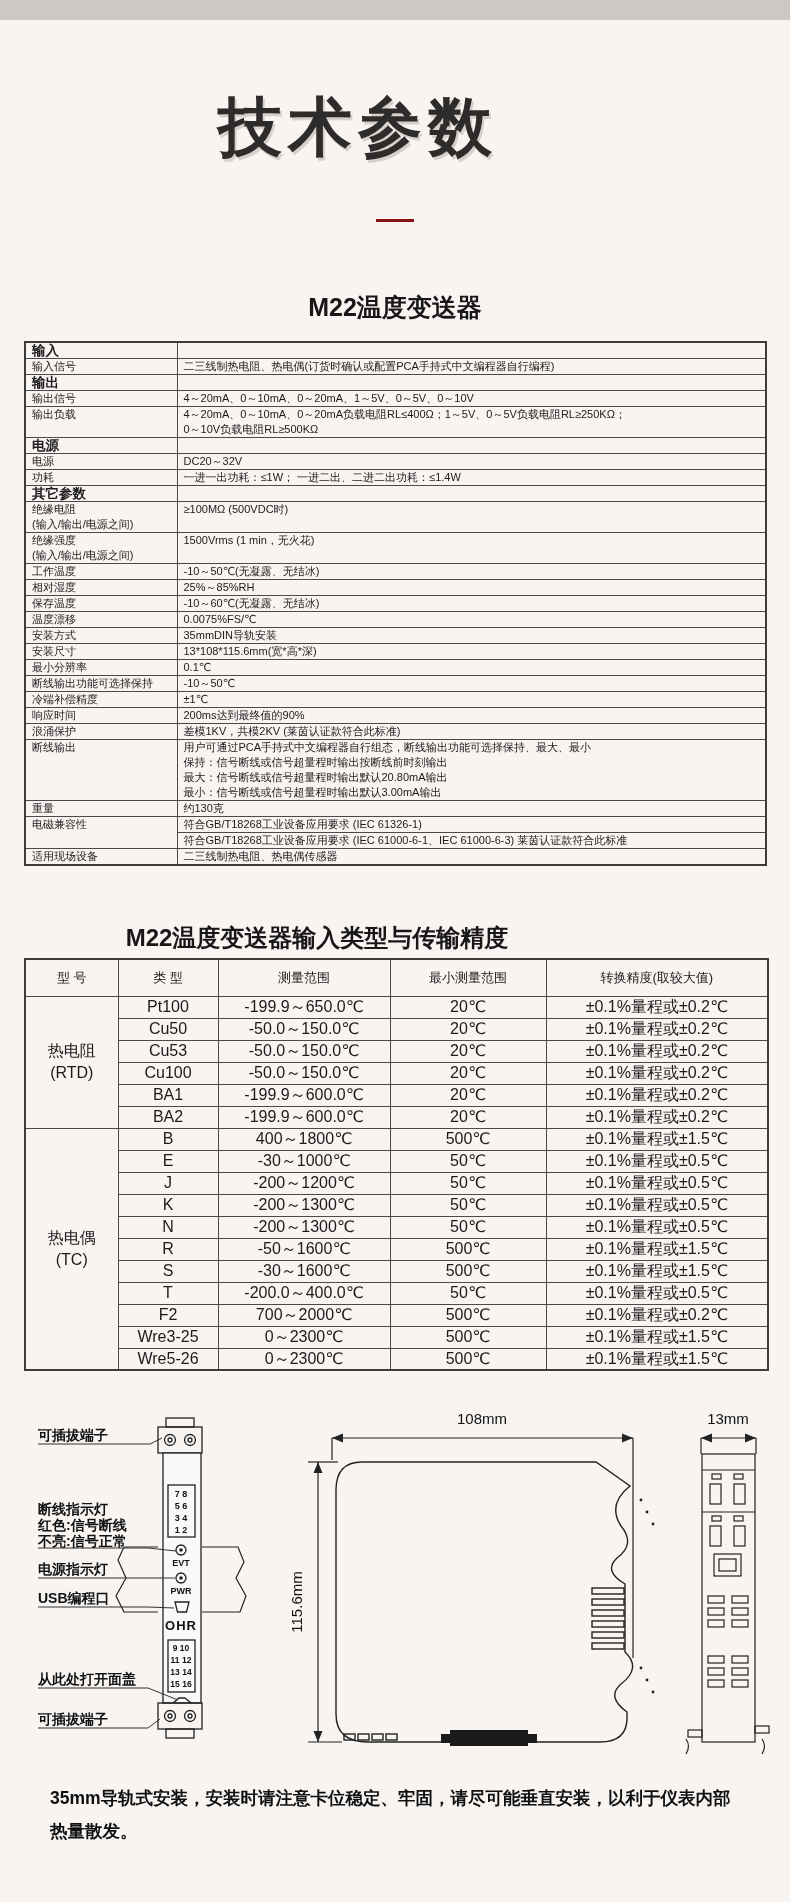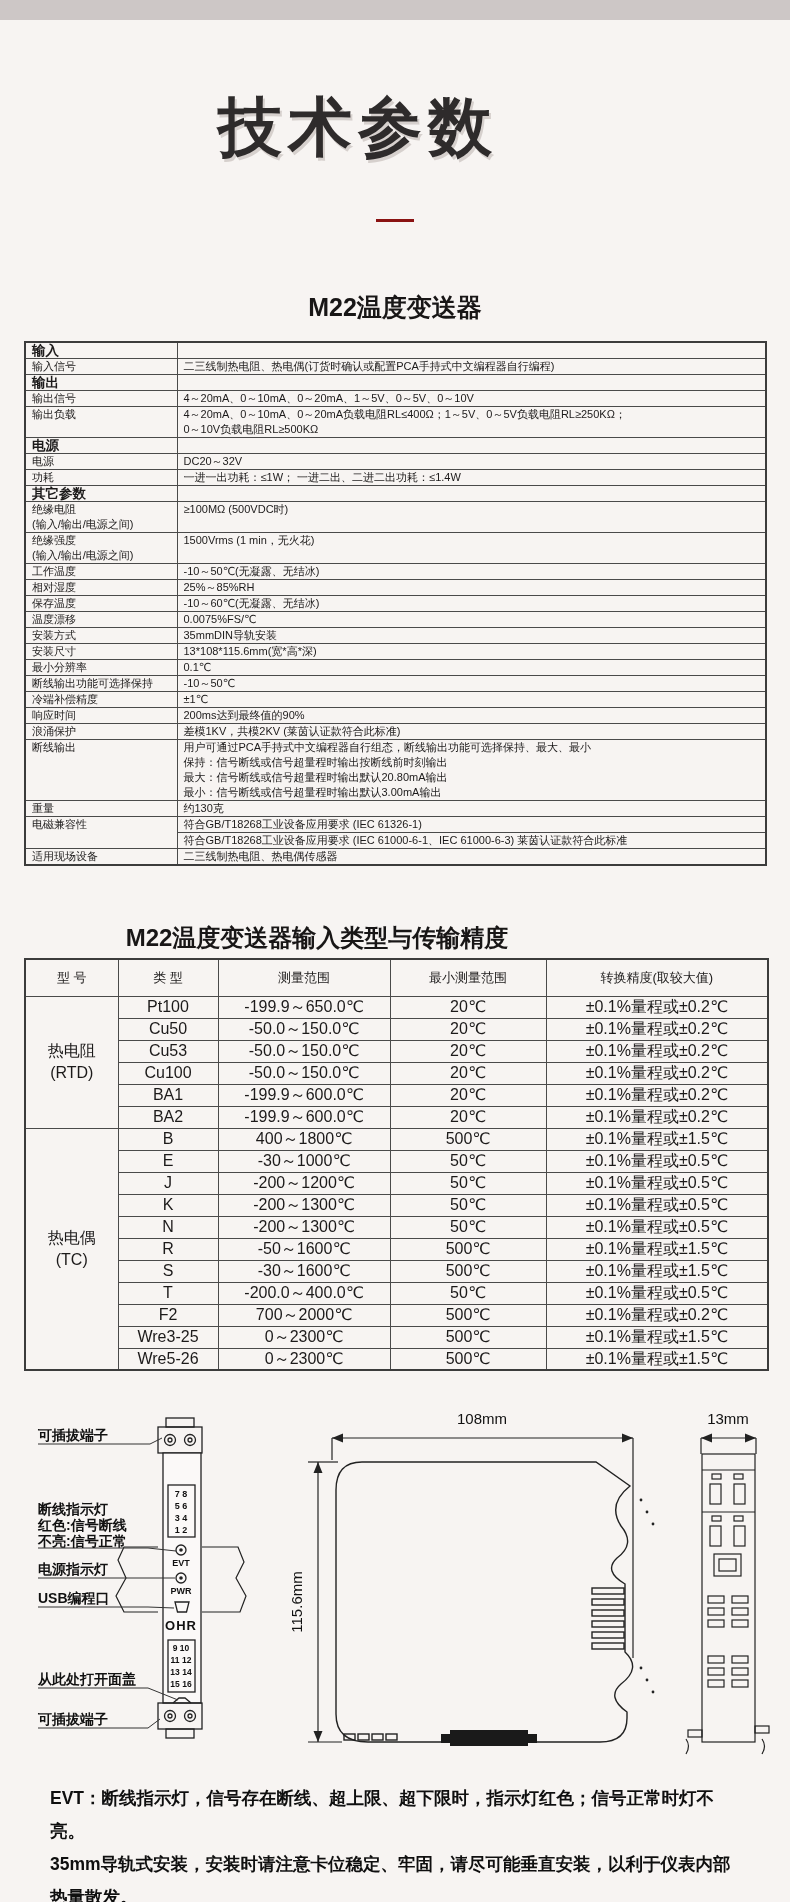--- a/index.html
+++ b/index.html
@@ -551,15 +551,14 @@
     <rect x="708" y="280" width="16" height="7"></rect>
       <rect x="732" y="280" width="16" height="7"></rect>
     <rect x="688" y="330" width="14" height="7"></rect>
     <rect x="755" y="326" width="14" height="7"></rect>
     <path d="M686,354 q5,-8 0,-15"></path>
     <path d="M762,354 q5,-8 0,-15"></path>
   </g>
 </svg>
 
 <div class="footer">
-  <p>EVT：断线指示灯，信号存在断线、超上限、超下限时，指示灯红色；信号正常时灯不亮。</p>
   <p>35mm导轨式安装，安装时请注意卡位稳定、牢固，请尽可能垂直安装，以利于仪表内部热量散发。</p>
 </div>
 
 </body></html>

